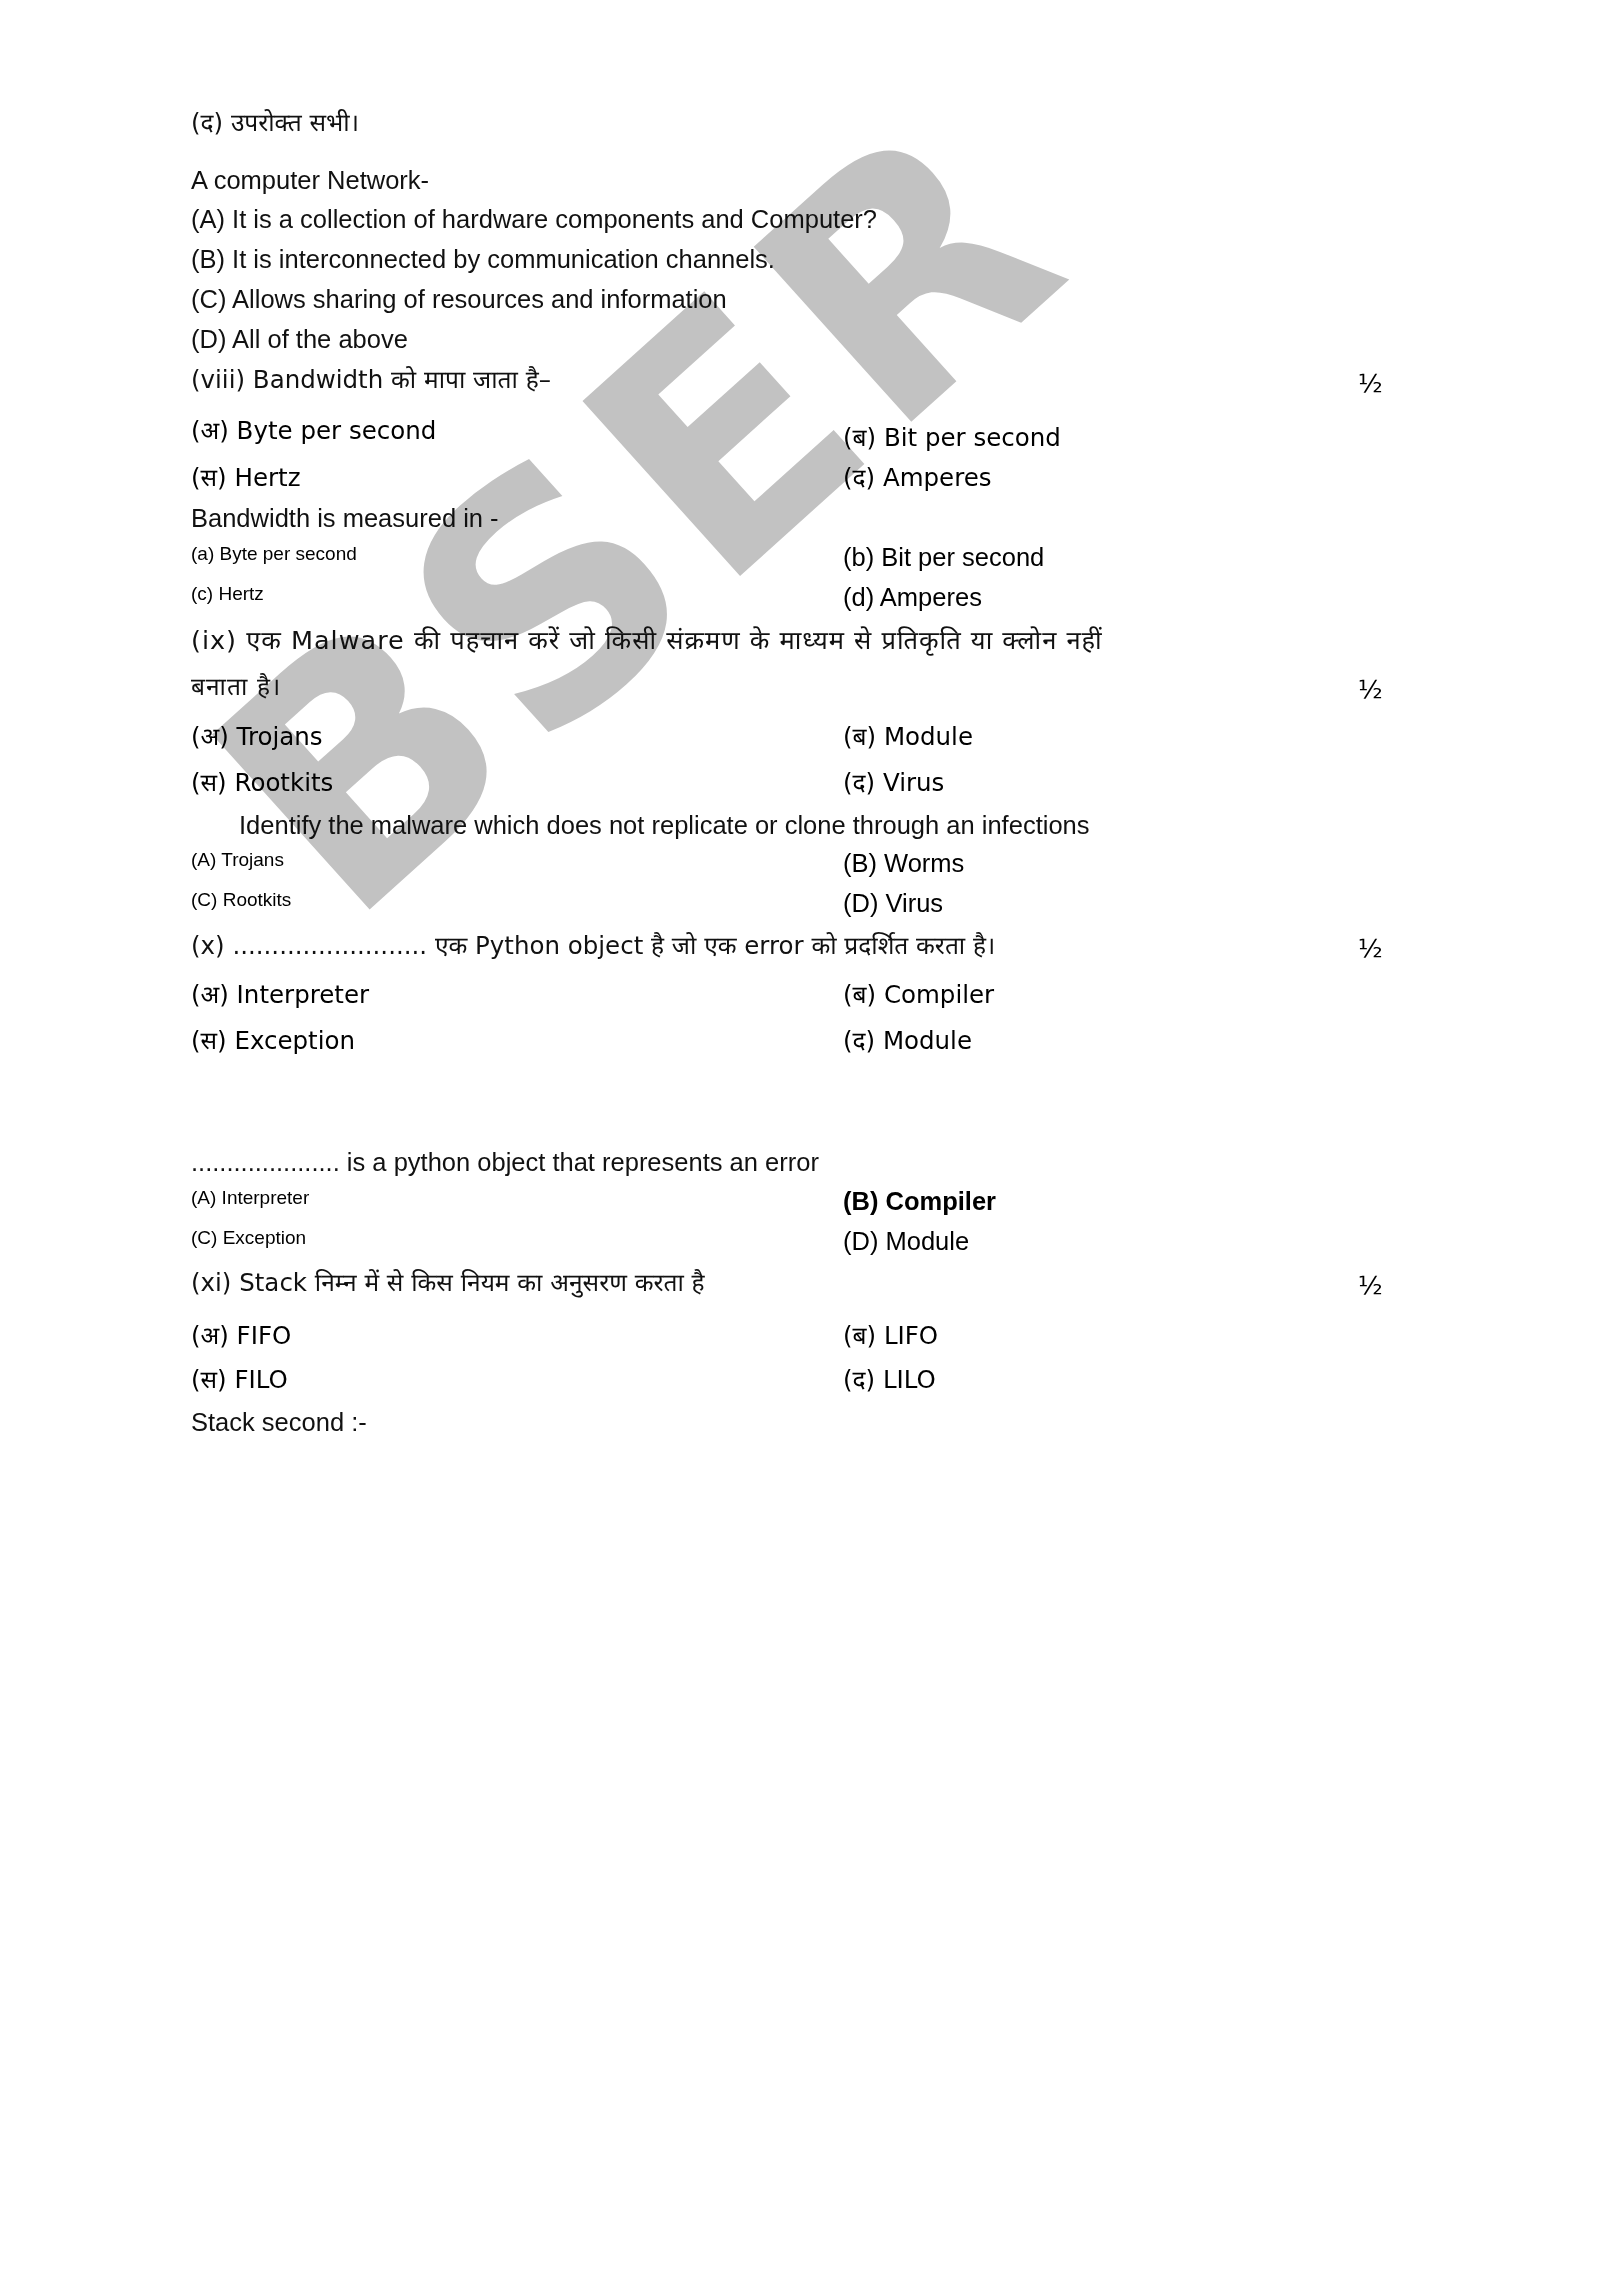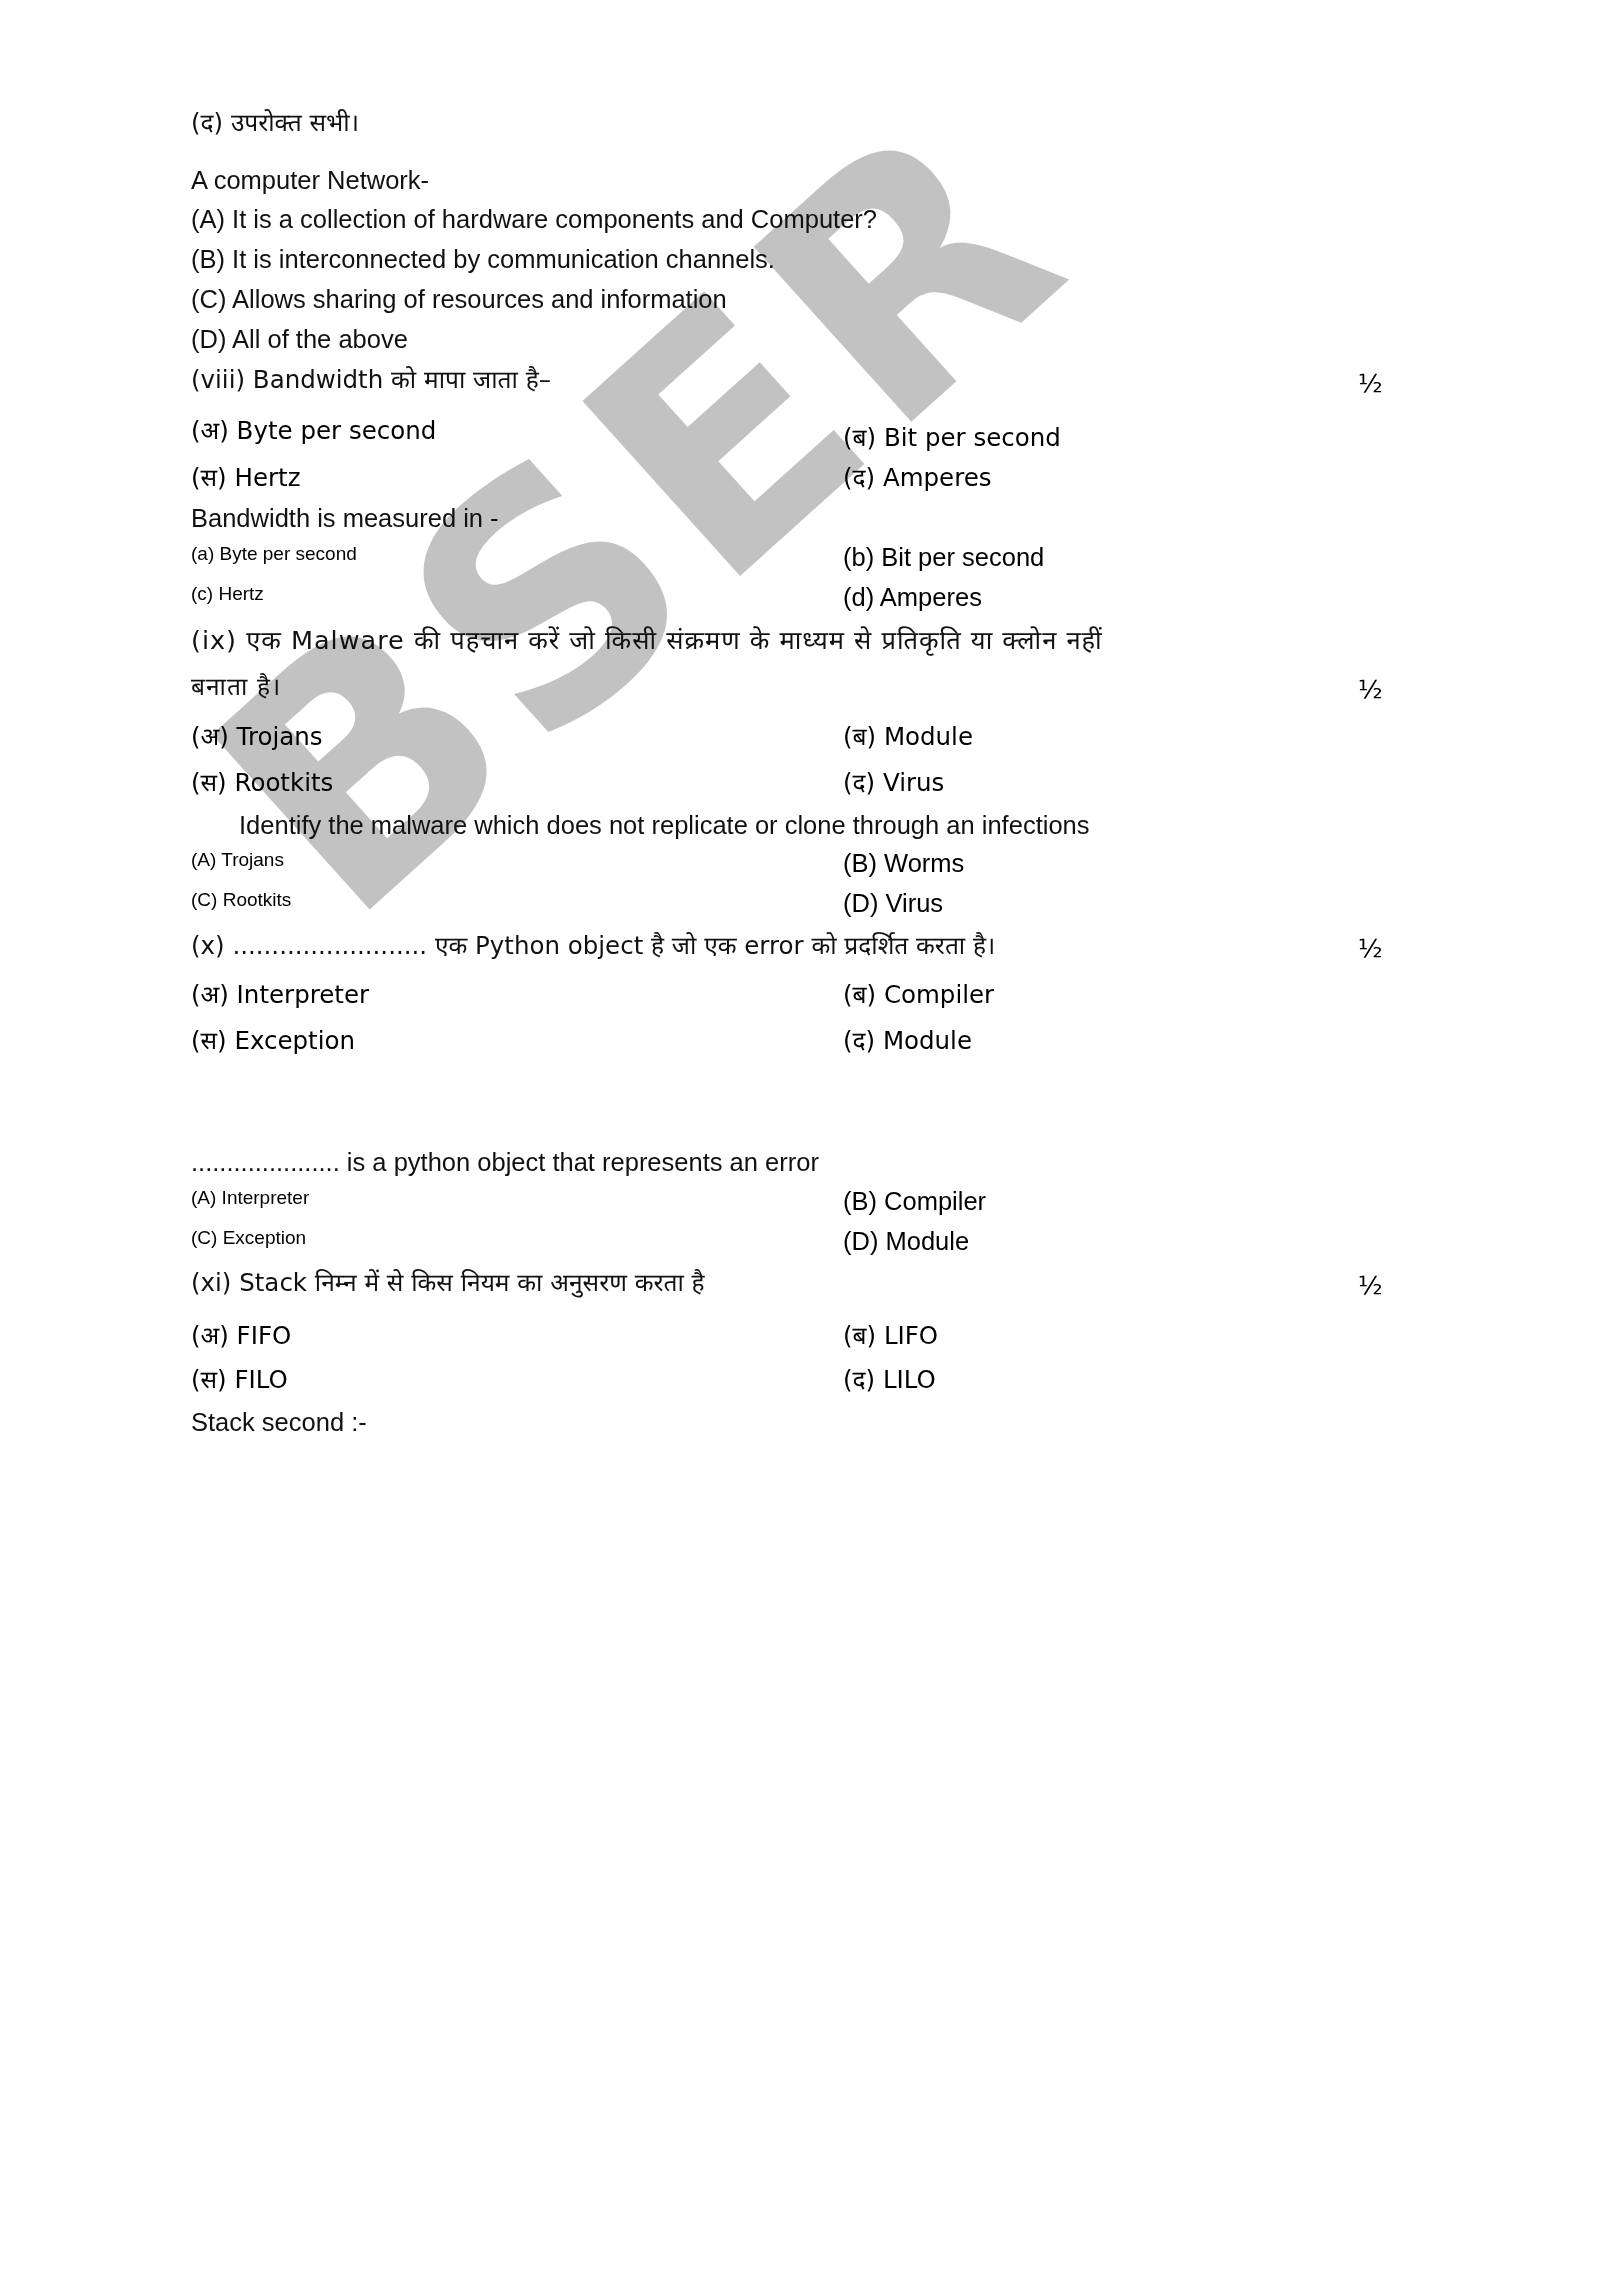--- a/index.html
+++ b/index.html
@@ -150,21 +150,21 @@
     <div class="line mix" style="top:931px;">(x) ......................... एक Python object है जो एक error को प्रदर्शित करता है।</div>
     <div class="marks" style="top:933px;">½</div>
 
     <div class="opt-left dev" style="top:977px;">(अ) Interpreter</div>
     <div class="opt-right dev" style="top:977px;">(ब) Compiler</div>
     <div class="opt-left dev" style="top:1023px;">(स) Exception</div>
     <div class="opt-right dev" style="top:1023px;">(द) Module</div>
 
     <div class="line" style="top:1147px;">..................... is a python object that represents an error</div>
     <div class="opt-left" style="top:1187px;">(A) Interpreter</div>
-    <div class="opt-right" style="top:1187px;">(B) Compiler</div>
+    <div class="opt-right" style="top:1187px;font-weight:bold;">(B) Compiler</div>
     <div class="opt-left" style="top:1227px;">(C) Exception</div>
     <div class="opt-right" style="top:1227px;">(D) Module</div>
 
     <div class="line mix" style="top:1268px;">(xi) Stack निम्न में से किस नियम का अनुसरण करता है</div>
     <div class="marks" style="top:1270px;">½</div>
 
     <div class="opt-left dev" style="top:1318px;">(अ) FIFO</div>
     <div class="opt-right dev" style="top:1318px;">(ब) LIFO</div>
     <div class="opt-left dev" style="top:1362px;">(स) FILO</div>
     <div class="opt-right dev" style="top:1362px;">(द) LILO</div>

